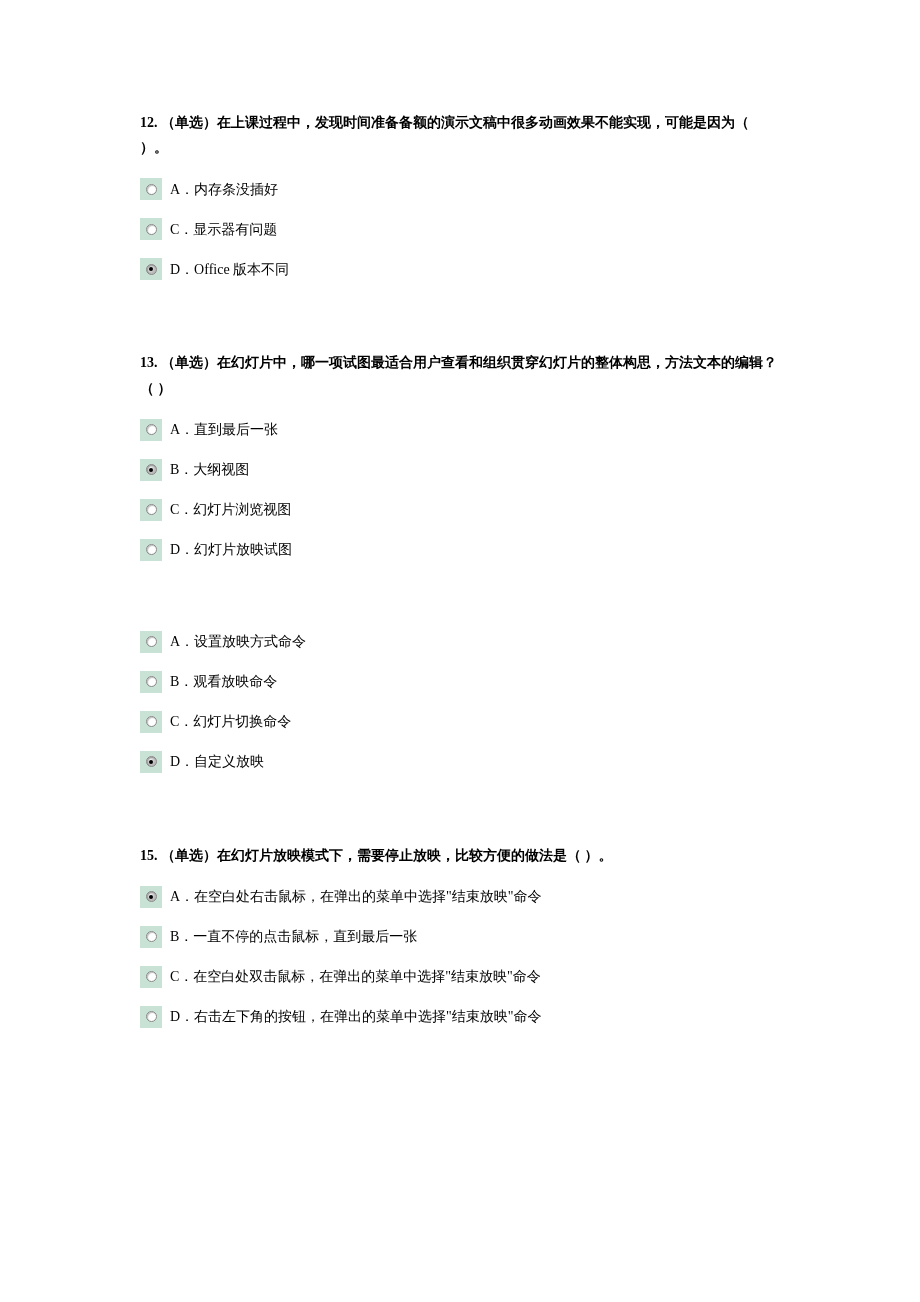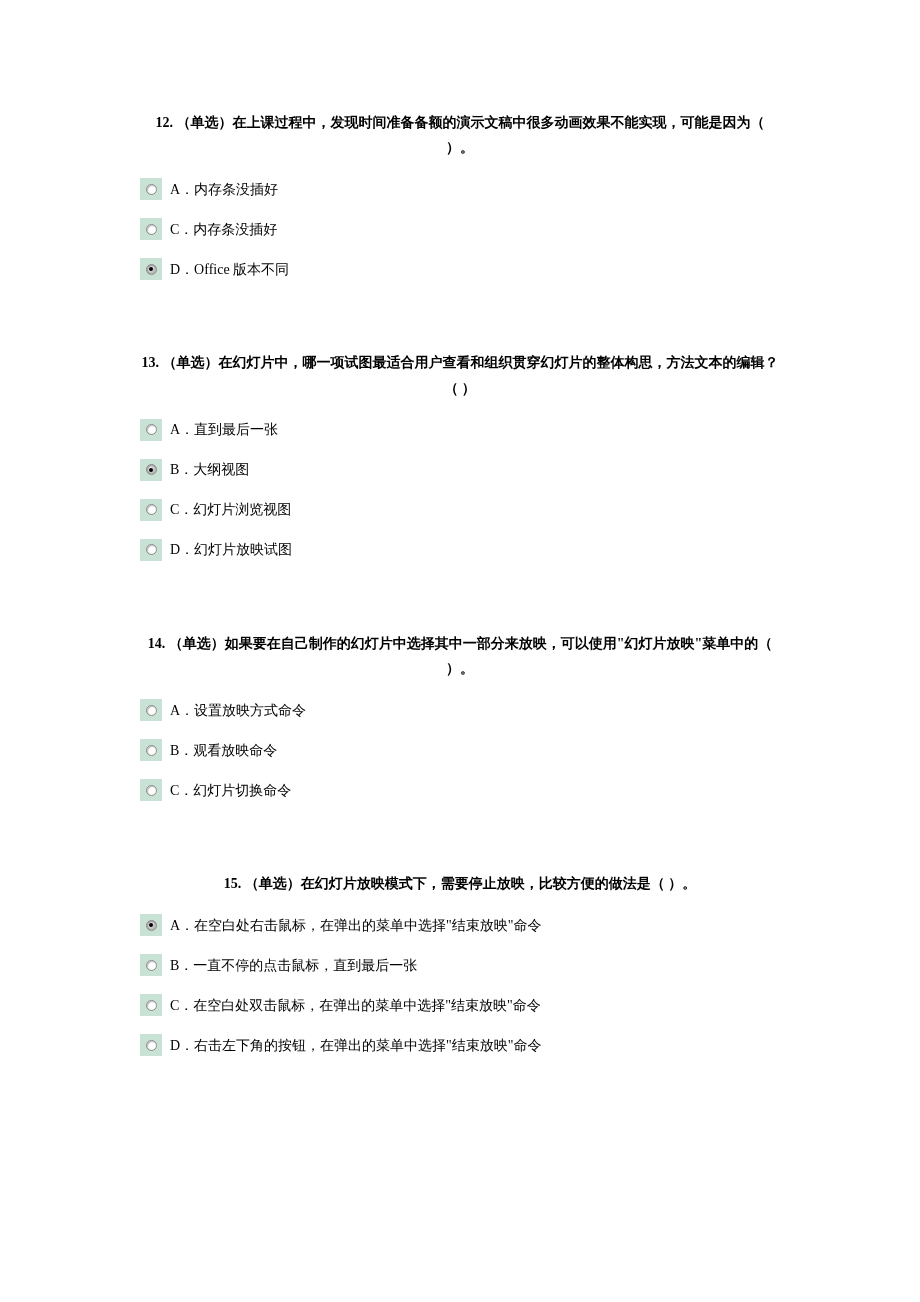--- a/index.html
+++ b/index.html
@@ -6,21 +6,20 @@
       margin: 0;
       padding: 0;
       background: #ffffff;
       font-family: "SimSun", "宋体", serif;
       font-size: 14px;
       color: #000000;
       width: 920px;
     }
     .page {
       padding: 110px 140px 60px 140px;
-      text-align: center;
     }
     .question-block {
       margin-bottom: 70px;
     }
     .question-text {
       font-weight: bold;
       line-height: 1.8;
       margin-bottom: 18px;
     }
     .option-row {
@@ -75,21 +74,21 @@
       <div class="option-row">
         <div class="radio-box">
           <div class="radio-circle"></div>
         </div>
         <div class="option-text">A．内存条没插好</div>
       </div>
       <div class="option-row">
         <div class="radio-box">
           <div class="radio-circle"></div>
         </div>
-        <div class="option-text">C．内存条没插好</div>
+        <div class="option-text">C．显示器有问题</div>
       </div>
       <div class="option-row">
         <div class="radio-box">
           <div class="radio-circle selected"></div>
         </div>
         <div class="option-text">D．Office 版本不同</div>
       </div>
     </div>
     <div class="question-block">
       <div class="question-text"><span>13.</span>   <span>（单选）</span><span>在幻灯片中，哪一项试图最适合用户查看和组织贯穿幻灯片的整体构思，方法文本的编辑？（ ）</span></div>
@@ -112,38 +111,43 @@
         <div class="option-text">C．幻灯片浏览视图</div>
       </div>
       <div class="option-row">
         <div class="radio-box">
           <div class="radio-circle"></div>
         </div>
         <div class="option-text">D．幻灯片放映试图</div>
       </div>
     </div>
     <div class="question-block">
-      <div class="question-text"><span>14.</span>   <span>（单选）</span><span>如果要在自己制作的幻灯片中选择其中一部分来放映，可以使用"幻灯片放映"菜单中的（ ）。</span></div>
       <div class="option-row">
         <div class="radio-box">
           <div class="radio-circle"></div>
         </div>
         <div class="option-text">A．设置放映方式命令</div>
       </div>
       <div class="option-row">
         <div class="radio-box">
           <div class="radio-circle"></div>
         </div>
         <div class="option-text">B．观看放映命令</div>
       </div>
       <div class="option-row">
         <div class="radio-box">
           <div class="radio-circle"></div>
         </div>
         <div class="option-text">C．幻灯片切换命令</div>
+      </div>
+      <div class="option-row">
+        <div class="radio-box">
+          <div class="radio-circle selected"></div>
+        </div>
+        <div class="option-text">D．自定义放映</div>
       </div>
     </div>
     <div class="question-block">
       <div class="question-text"><span>15.</span>   <span>（单选）</span><span>在幻灯片放映模式下，需要停止放映，比较方便的做法是（ ）。</span></div>
       <div class="option-row">
         <div class="radio-box">
           <div class="radio-circle selected"></div>
         </div>
         <div class="option-text">A．在空白处右击鼠标，在弹出的菜单中选择"结束放映"命令</div>
       </div>

